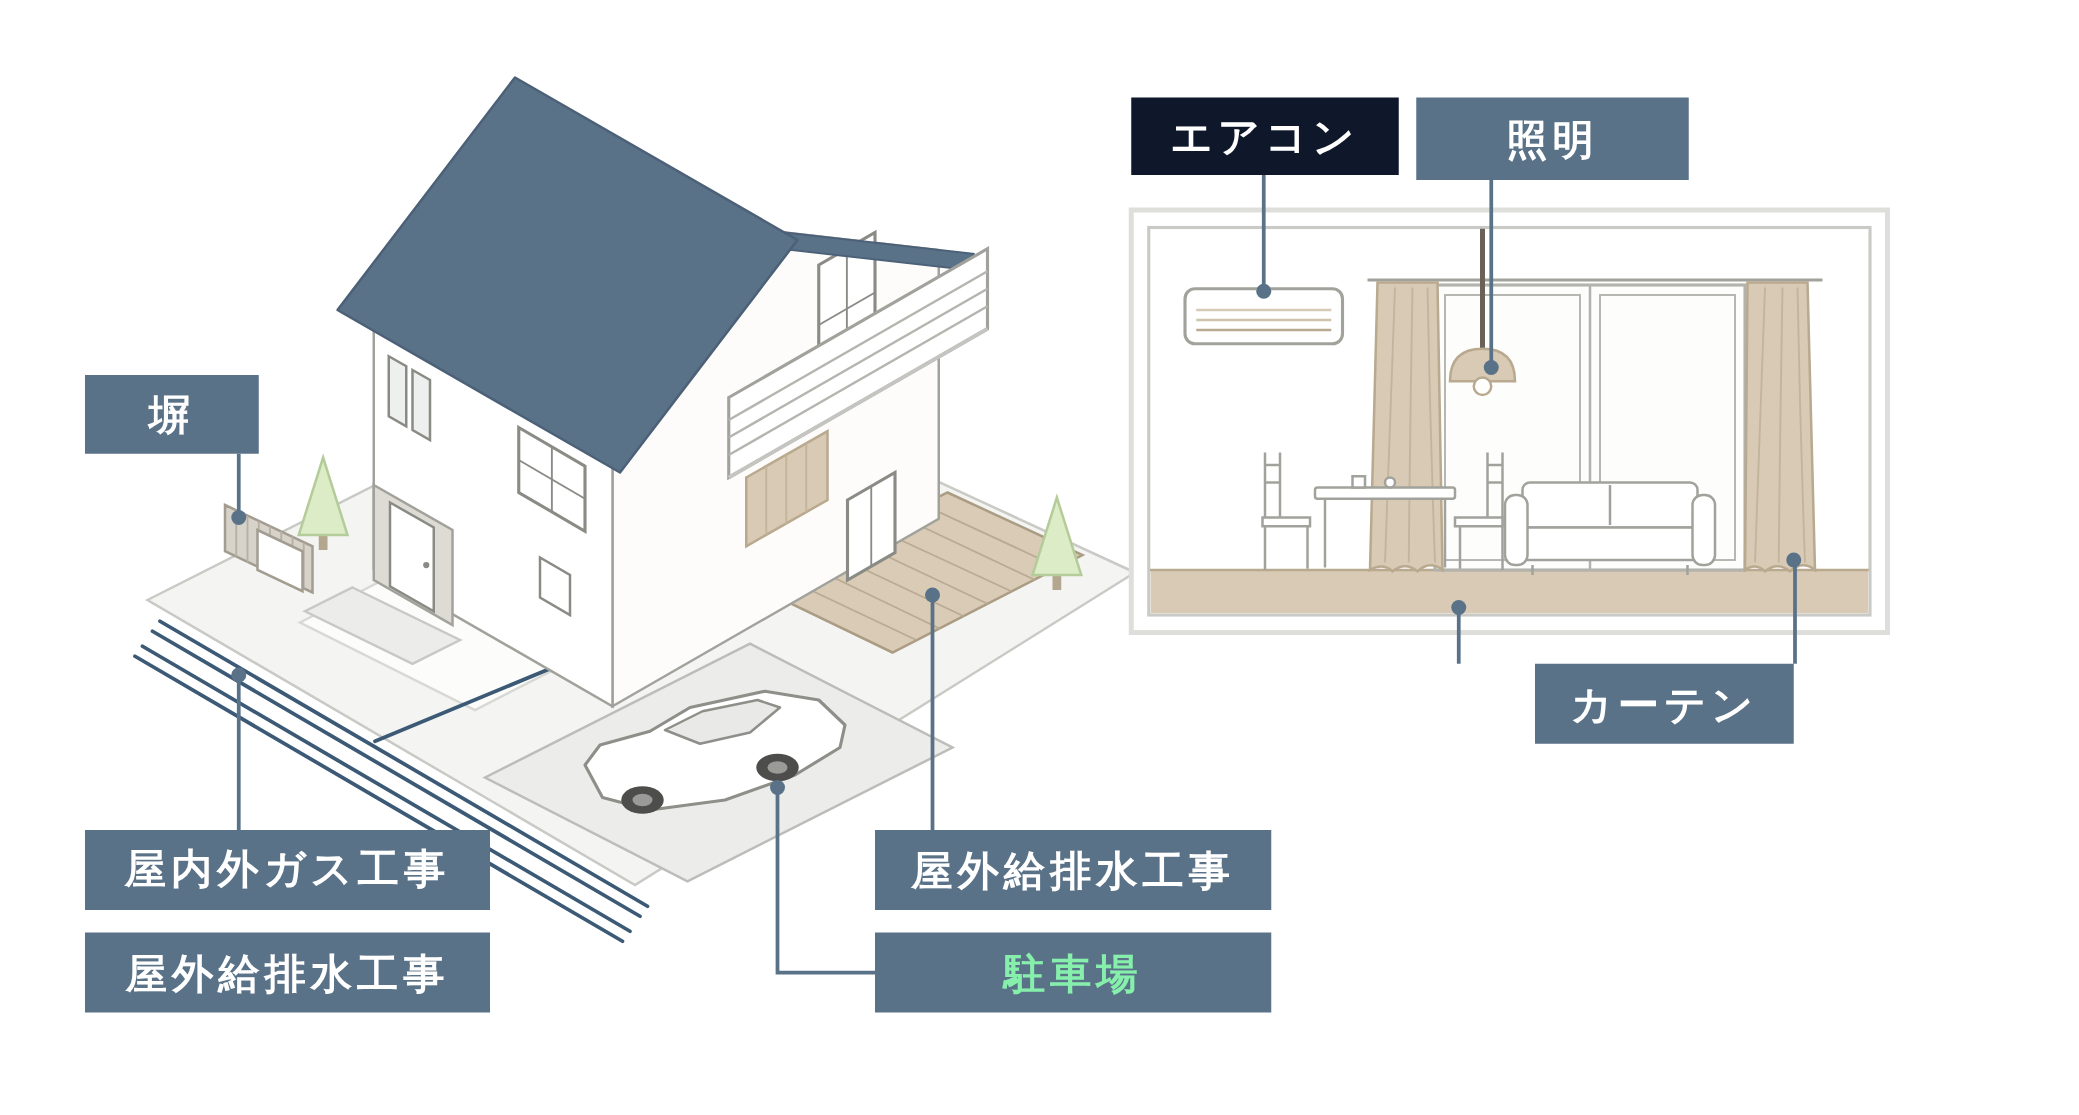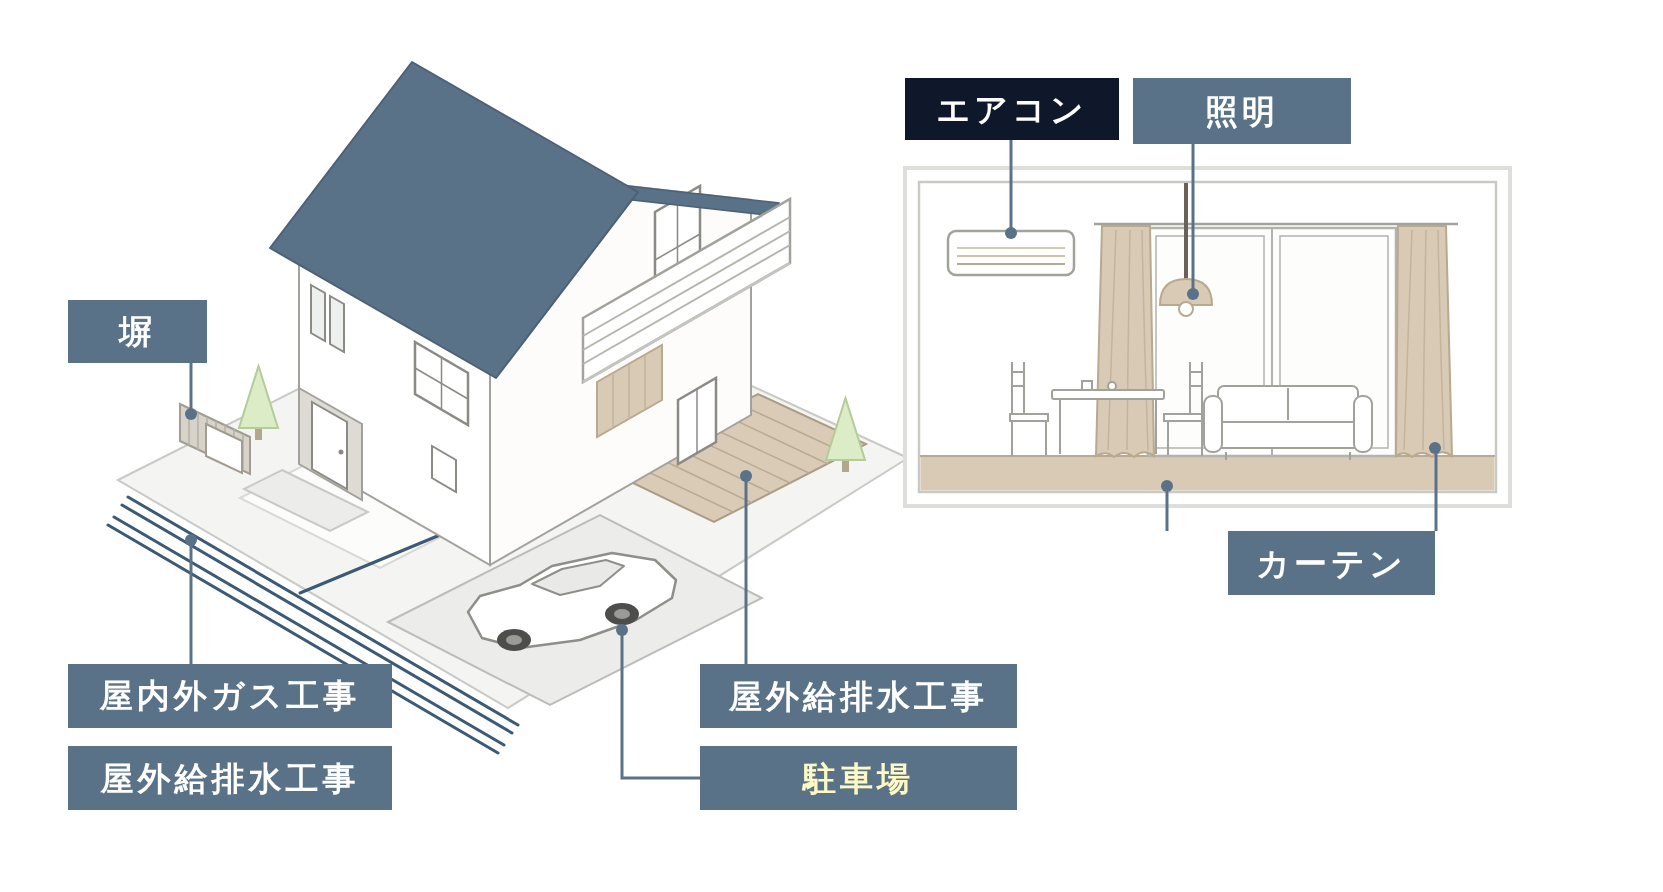--- a/index.html
+++ b/index.html
@@ -242,14 +242,14 @@
 
 
   <div class="label" style="left: 1228px; top: 531px; width: 207px; height: 64px; background: rgb(90, 114, 136); color: rgb(255, 255, 255); text-align: center;">カーテン</div>
 
   <div class="label" style="left: 68px; top: 664px; width: 324px; height: 64px; background: rgb(90, 114, 136); color: rgb(255, 255, 255); font-family: Liberation Serif, serif;">屋内外ガス工事</div>
 
   <div class="label" style="left: 68px; top: 746px; width: 324px; height: 64px; background: rgb(90, 114, 136); color: rgb(255, 255, 255);">屋外給排水工事</div>
 
   <div class="label" style="left: 700px; top: 664px; width: 317px; height: 64px; background: rgb(90, 114, 136); color: rgb(255, 255, 255);">屋外給排水工事</div>
 
-  <div class="label" style="left: 700px; top: 746px; width: 317px; height: 64px; background: rgb(90, 114, 136); color: #fef9c3;">駐車場</div>
+  <div class="label" style="left: 700px; top: 746px; width: 317px; height: 64px; background: rgb(90, 114, 136); color: #86efac;">駐車場</div>
 </div>
 
 </body></html>

